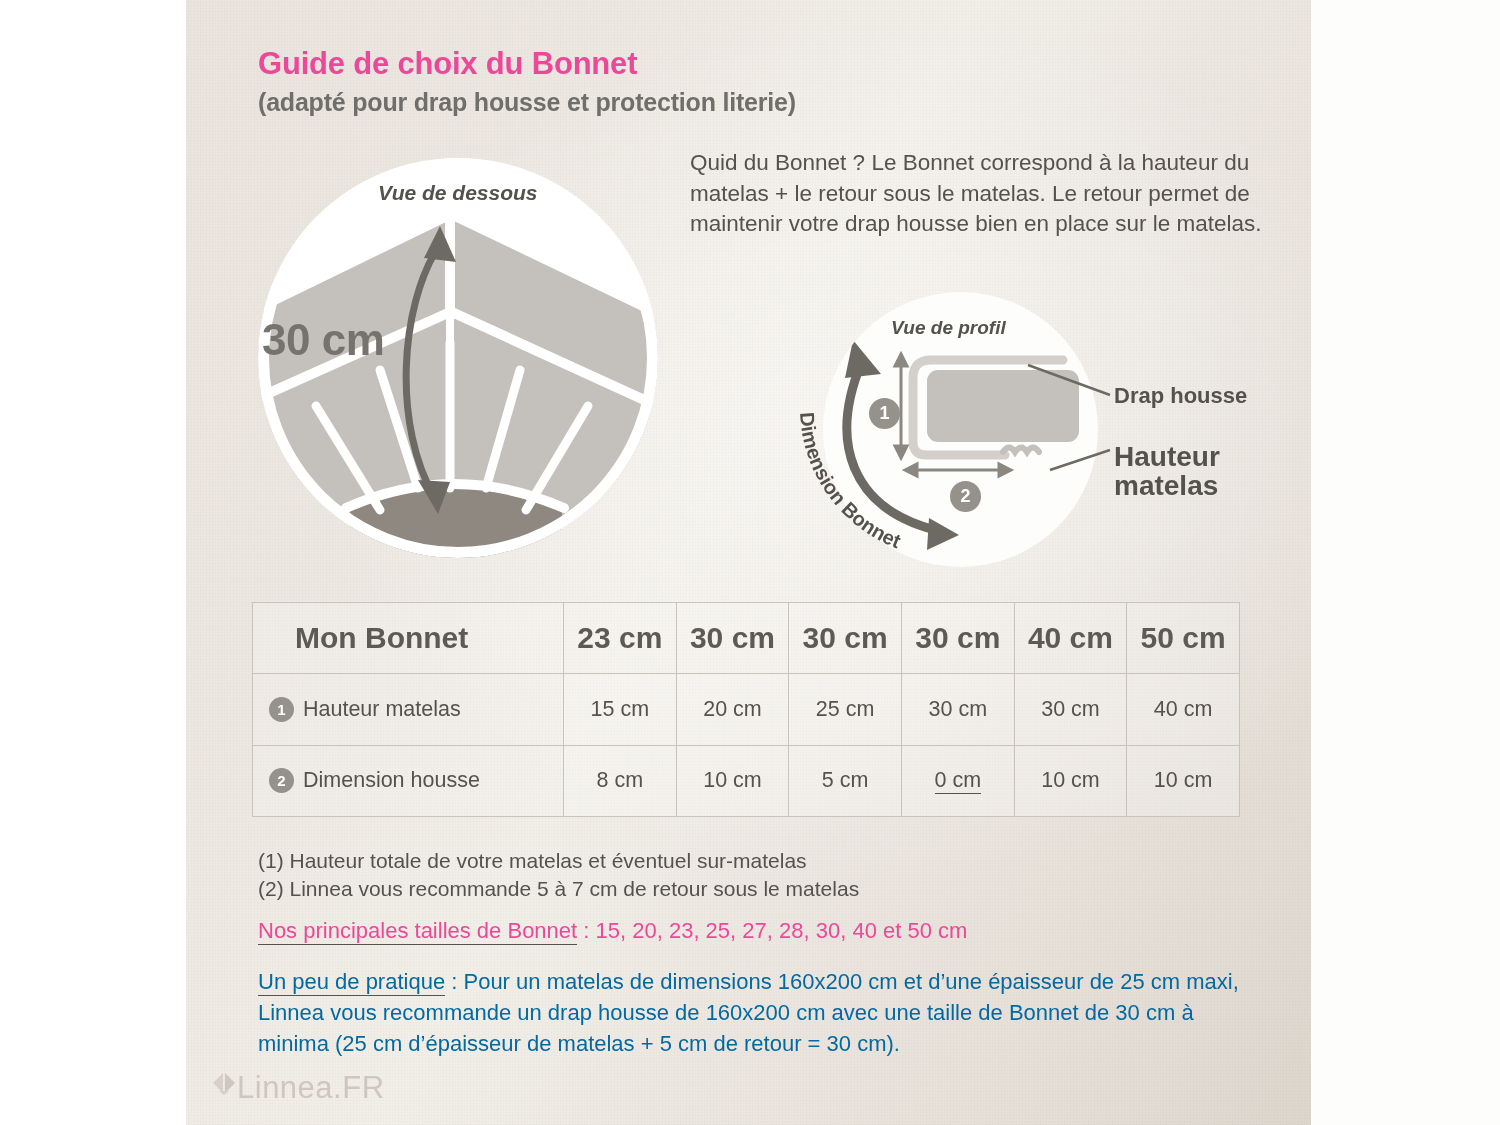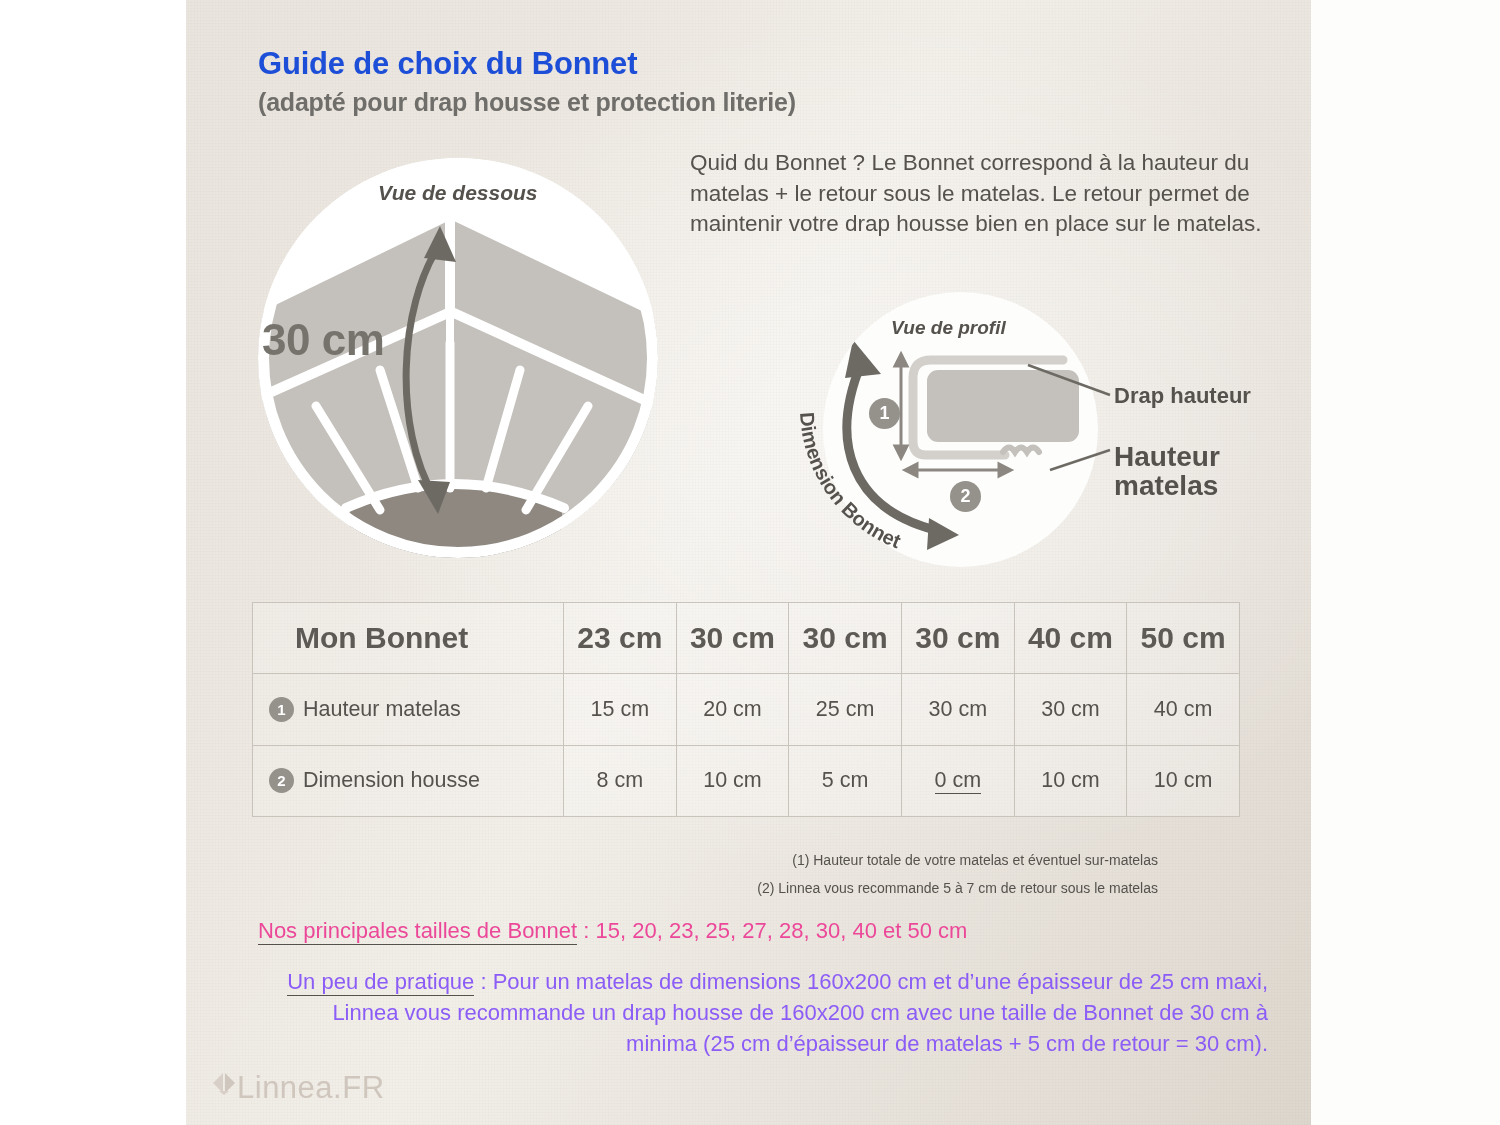--- a/index.html
+++ b/index.html
@@ -24,21 +24,21 @@
       repeating-linear-gradient(0deg, rgba(120,110,100,0.022) 0 1px, transparent 1px 3px),
       repeating-linear-gradient(90deg, rgba(120,110,100,0.022) 0 1px, transparent 1px 3px);
     pointer-events:none;
   }
   .lmargin{position:absolute;left:0;top:0;width:186px;height:1125px;background:#ffffff;}
   .rmargin{position:absolute;left:1311px;top:0;width:189px;height:1125px;background:#fdfdfc;}
 
   
   .t-title{
     position:absolute;left:258px;top:48px;width:820px;
-    font-size:31px;font-weight:bold;color:#1d4ed8;letter-spacing:-0.2px;
+    font-size:31px;font-weight:bold;color:#ec4899;letter-spacing:-0.2px;
     line-height:1.05;
   }
   .t-sub{
     position:absolute;left:258px;top:88px;width:900px;
     font-size:25px;font-weight:bold;color:#6f6e6a;letter-spacing:-0.2px;
   }
   .t-para{
     position:absolute;left:690px;top:148px;width:600px;
     font-size:22.5px;color:#55524d;line-height:30.5px;
   }
@@ -94,26 +94,26 @@
     text-align:left;padding-left:16px;width:268px;background:rgba(255,255,255,0.14);
   }
   .tbl tr.hdr td{font-weight:bold;color:#5d5a55;font-size:30px;background:rgba(255,255,255,0.18);}
   .tbl tr.hdr td.rowhead{padding-left:42px;}
   .tbl td.bad{background:#bdbcb8;}
   .tbl td.underline span{border-bottom:1.5px solid #55524d;padding-bottom:1px;}
   .rh-wrap{display:flex;align-items:center;gap:9px;}
 
   
   .fn{
-    position:absolute;left:258px;font-size:14px;color:#55524d;line-height:29px;text-align:right;
+    position:absolute;left:258px;font-size:21px;color:#55524d;line-height:29px;
   }
   .fn1{top:846px;width:900px;}
   .fn2{top:874px;width:900px;}
   .sizes{position:absolute;left:258px;top:918px;width:1000px;font-size:22px;color:#ec4899;}
-  .prat{position:absolute;left:258px;top:966px;width:1010px;font-size:22px;color:#8b5cf6;line-height:31px;text-align:right;}
+  .prat{position:absolute;left:258px;top:966px;width:1010px;font-size:22px;color:#0369a1;line-height:31px;}
   .u{border-bottom:1.5px solid #55524d;padding-bottom:1px;}
 
   
   .logo{position:absolute;left:211px;top:1070px;display:flex;align-items:center;}
   .logo-text{font-size:31px;color:#cfc6bd;letter-spacing:0.5px;font-family:"Liberation Sans", sans-serif;}
   svg{display:block;}
 </style>
 </head>
 <body>
 
@@ -215,21 +215,21 @@
     </text>
   </svg>
 
   <div class="badge badge-abs badge-d1">1</div>
   <div class="badge badge-abs badge-d2">2</div>
 
   <svg style="position:absolute;left:1010px;top:355px;" width="110" height="140">
     <line x1="18" y1="10" x2="100" y2="40" stroke="#6d6a64" stroke-width="2.5"></line>
     <line x1="40" y1="115" x2="100" y2="95" stroke="#6d6a64" stroke-width="2.5"></line>
   </svg>
-  <div class="lbl-dh">Drap hauteur</div>
+  <div class="lbl-dh">Drap housse</div>
   <div class="lbl-hm">
     <div>Hauteur</div>
     <div>matelas</div>
   </div>
 
   <table class="tbl">
     <tbody>
       <tr class="hdr">
         <td class="rowhead">Mon Bonnet</td>
         <td>23 cm</td>

